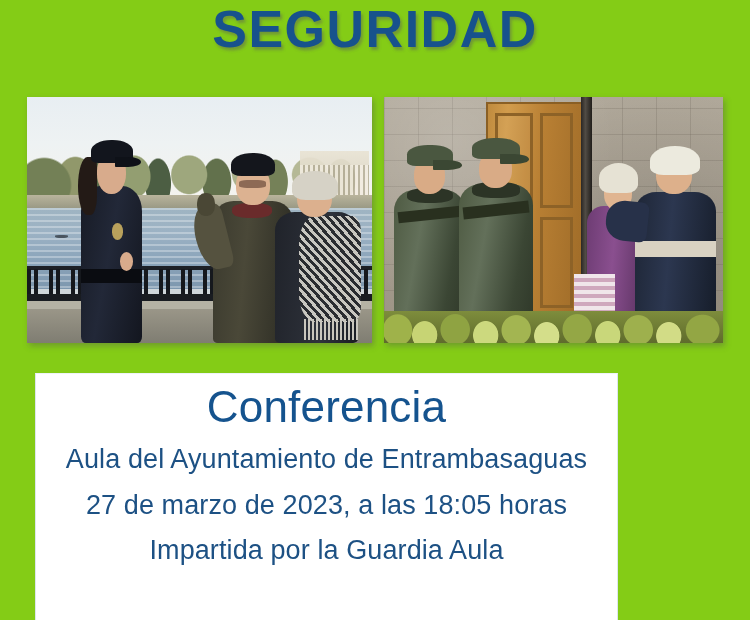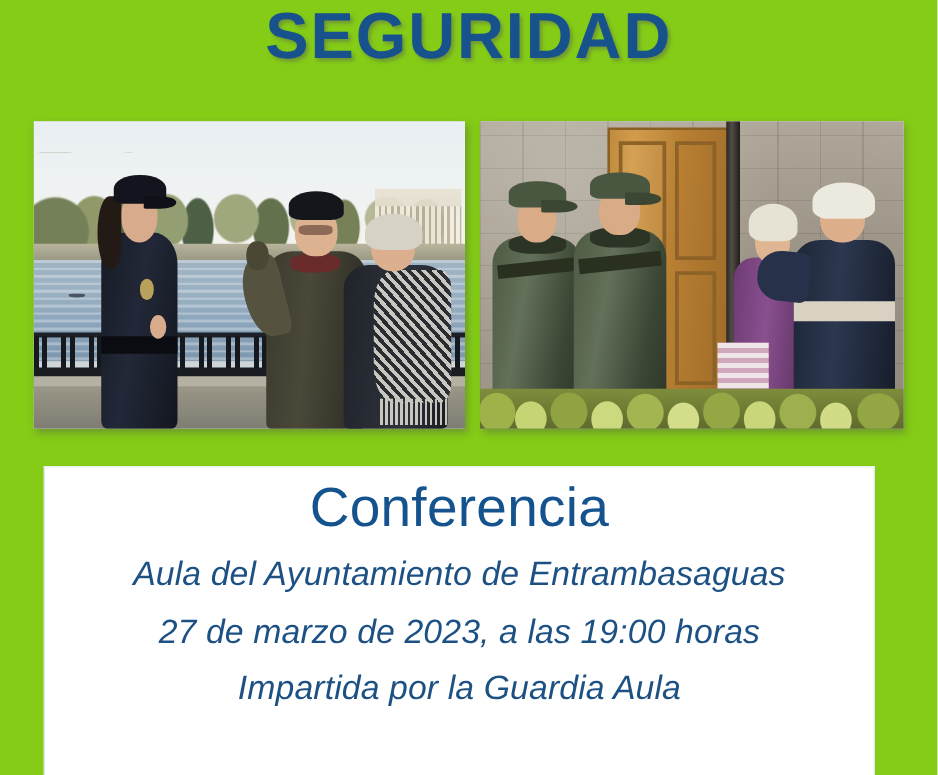--- a/index.html
+++ b/index.html
@@ -346,21 +346,21 @@
   }
   .scarf-R {
     position:absolute; left:56%; bottom:2%; width:12%; height:26%;
     background:repeating-linear-gradient(0deg,#cfa8bd 0 4px,#f0e6ea 4px 8px);
   }
 
   
   .text-panel {
     position:absolute;
     left:35px; top:373px;
-    width:665px; height:247px;
+    width:583px; height:247px;
     background:#ffffff;
     border-left:1px solid #dde6ef;
     border-right:1px solid #dde6ef;
     border-top:1px solid #eef3f8;
     text-align:center;
     overflow:hidden;
   }
   .conferencia {
     margin-top:8px;
     font-family:"Liberation Sans", sans-serif;
@@ -381,21 +381,20 @@
     line-height:1.2;
   }
   .subtitle .q { color:#0e6f14; font-style:normal; }
   .line {
     margin-top:12px;
     font-family:"Liberation Sans", sans-serif;
     font-size:27px;
     color:#1d5184;
     line-height:1.2;
     letter-spacing:.1px;
-    font-style:italic;
   }
   .line.l2 { margin-top:13px; }
   .line.l3 { margin-top:13px; }
 </style>
 </head>
 <body>
 
 <div id="poster">
 
   <div class="title-wrap">
@@ -494,17 +493,17 @@
       </div>
     </div>
   </div>
 
   <div class="text-panel">
 
     <div class="conferencia">Conferencia</div>
 
 
     <div class="line l1">Aula del Ayuntamiento de Entrambasaguas</div>
-    <div class="line l2">27 de marzo de 2023, a las 19:00 horas</div>
+    <div class="line l2">27 de marzo de 2023, a las 18:05 horas</div>
     <div class="line l3">Impartida por la Guardia Aula</div>
   </div>
 
 </div>
 
 </body></html>

